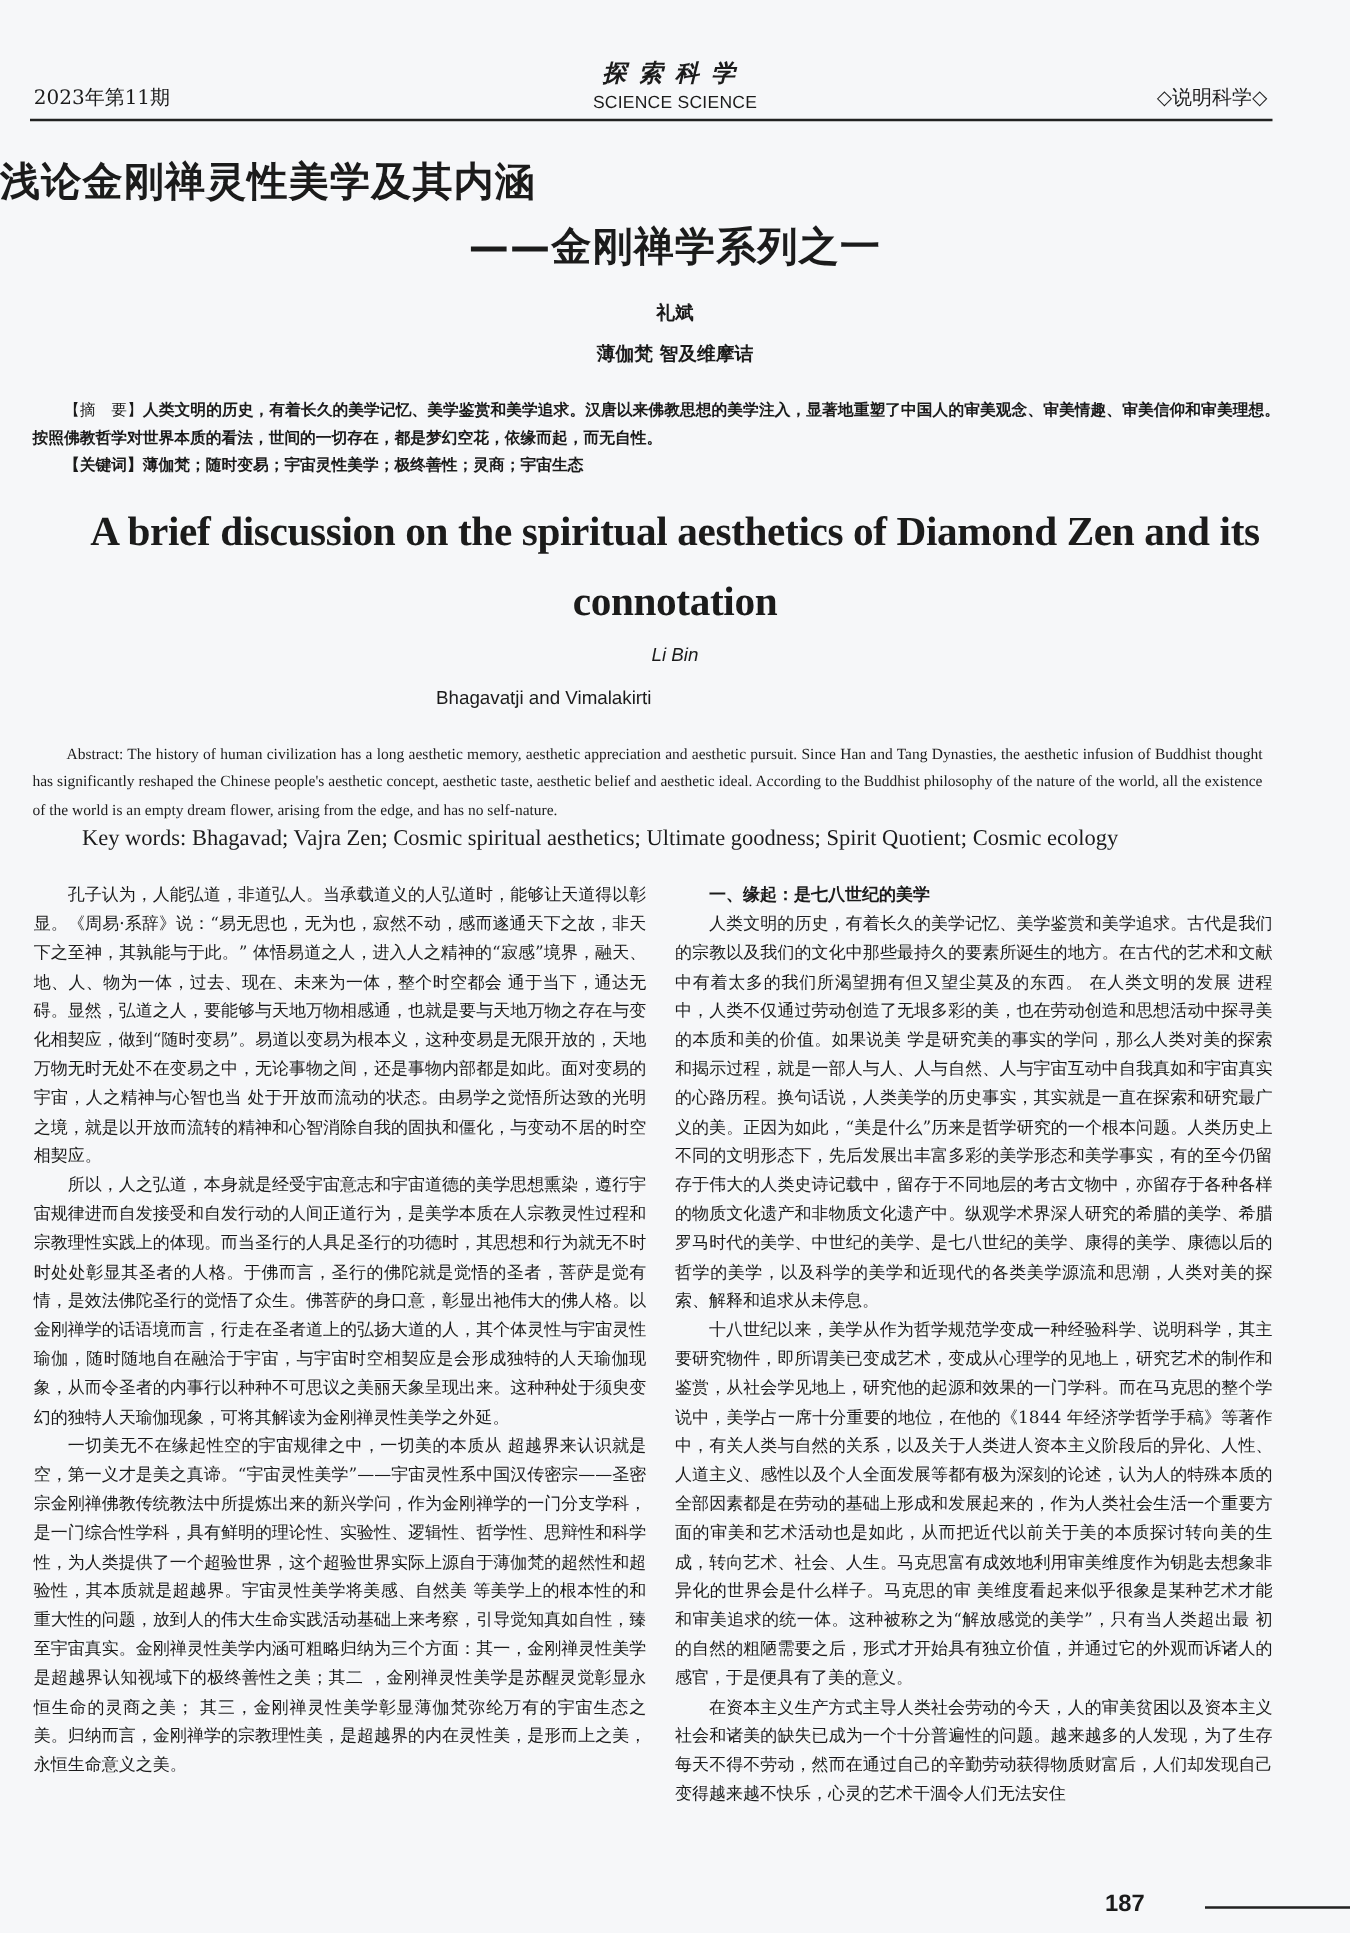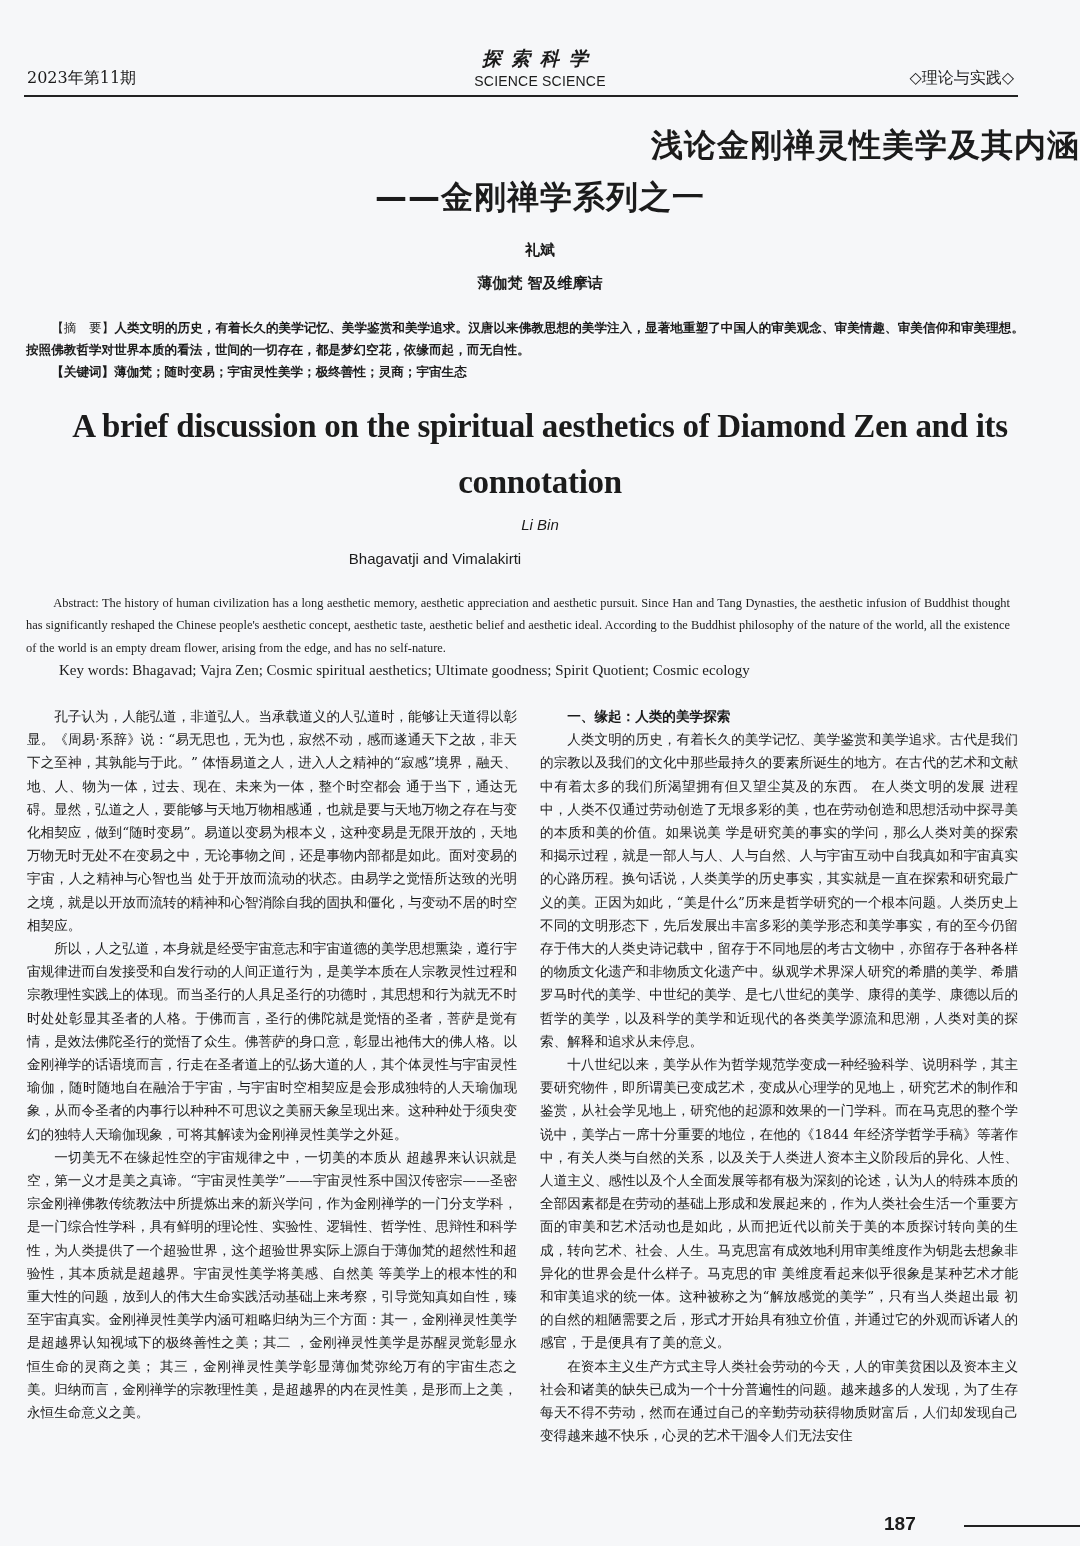--- a/index.html
+++ b/index.html
@@ -15,21 +15,21 @@
   
   .hdr-journal-cn { position: absolute; top: 46px; left: 0; width: 1080px; text-align: center;
     font-family: "DejaVu Serif", serif; font-weight: bold; font-size: 19px; letter-spacing: 10px; font-style: italic; }
   .hdr-issue { position: absolute; top: 68px; left: 27px; font-size: 16px; font-family: "DejaVu Serif", serif; }
   .hdr-journal-en { position: absolute; top: 73px; left: 0; width: 1080px; text-align: center;
     font-family: "Liberation Sans", sans-serif; font-size: 14px; letter-spacing: 0.2px; }
   .hdr-section { position: absolute; top: 68px; right: 66px; font-size: 16px; font-family: "DejaVu Serif", serif; }
   .hdr-rule { position: absolute; top: 95px; left: 24px; width: 994px; height: 2px; background: #222; }
 
   
-  .title-cn { position: absolute; top: 124px; left: 0; width: 1080px; text-align: right;
+  .title-cn { position: absolute; top: 124px; left: 0; width: 1080px; text-align: left;
     font-size: 32px; font-weight: bold; font-family: "DejaVu Sans", sans-serif; letter-spacing: 1px; }
   .subtitle-cn { position: absolute; top: 176px; left: 0; width: 1080px; text-align: center;
     font-size: 32px; font-weight: bold; font-family: "DejaVu Sans", sans-serif; letter-spacing: 1px; }
   .author-cn { position: absolute; top: 241px; left: 0; width: 1080px; text-align: center;
     font-size: 15px; font-weight: bold; font-family: "DejaVu Sans", sans-serif; }
   .affil-cn { position: absolute; top: 274px; left: 0; width: 1080px; text-align: center;
     font-size: 15px; font-weight: bold; font-family: "DejaVu Sans", sans-serif; }
 
   
   .abs-cn { position: absolute; top: 317px; left: 26px; width: 998px; font-size: 12.6px; line-height: 22px;
@@ -43,21 +43,21 @@
     font-family: "Liberation Serif", serif; font-weight: bold; font-size: 33px; line-height: 56px; letter-spacing: -0.3px; }
   .author-en { position: absolute; top: 516px; left: 0; width: 1080px; text-align: center;
     font-family: "Liberation Sans", sans-serif; font-size: 15px; font-style: italic; }
   .affil-en { position: absolute; top: 550px; left: 0; width: 870px; text-align: center;
     font-family: "Liberation Sans", sans-serif; font-size: 15px; }
 
   
   .abs-en { position: absolute; top: 592px; left: 26px; width: 984px; font-family: "Liberation Serif", serif;
     font-size: 12.4px; line-height: 22.4px; text-indent: 2.2em; text-align: justify; }
   .kw-en { position: absolute; top: 659px; left: 26px; width: 984px; font-family: "Liberation Serif", serif;
-    font-size: 15px; line-height: 22px; text-indent: 2.2em; }
+    font-size: 18px; line-height: 22px; text-indent: 2.2em; }
 
   
   .col { position: absolute; top: 705px; font-family: "DejaVu Serif", serif; font-size: 13.6px;
     line-height: 23.2px; text-align: justify; }
   .col-left { left: 27px; width: 490px; }
   .col-right { left: 540px; width: 478px; }
   .col p { margin: 0; text-indent: 2em; }
   .col h3 { margin: 0; font-size: 13.6px; line-height: 23.2px; font-weight: bold; text-indent: 2em; font-family: "DejaVu Sans", sans-serif; }
 
   
@@ -66,21 +66,21 @@
   .foot-rule { position: absolute; top: 1525px; left: 964px; width: 116px; height: 1.5px; background: #222; }
 </style>
 </head>
 <body>
 
 <div class="page">
 
   <div class="hdr-journal-cn">探索科学</div>
   <div class="hdr-issue">2023年第11期</div>
   <div class="hdr-journal-en">SCIENCE SCIENCE</div>
-  <div class="hdr-section">◇理论与实践◇</div>
+  <div class="hdr-section">◇说明科学◇</div>
   <div class="hdr-rule"></div>
 
   <div class="title-cn">浅论金刚禅灵性美学及其内涵</div>
   <div class="subtitle-cn">——金刚禅学系列之一</div>
   <div class="author-cn">礼斌</div>
   <div class="affil-cn">薄伽梵  智及维摩诘</div>
 
   <div class="abs-cn">
     <span class="lbl">【摘　要】</span><span>人类文明的历史，有着长久的美学记忆、美学鉴赏和美学追求。汉唐以来佛教思想的美学注入，显著地重塑了中国人的审美观念、审美情趣、审美信仰和审美理想。按照佛教哲学对世界本质的看法，世间的一切存在，都是梦幻空花，依缘而起，而无自性。</span>
   </div>
@@ -95,21 +95,21 @@
   <div class="abs-en">Abstract: The history of human civilization has a long aesthetic memory, aesthetic appreciation and aesthetic pursuit. Since Han and Tang Dynasties, the aesthetic infusion of Buddhist thought has significantly reshaped the Chinese people's aesthetic concept, aesthetic taste, aesthetic belief and aesthetic ideal. According to the Buddhist philosophy of the nature of the world, all the existence of the world is an empty dream flower, arising from the edge, and has no self-nature.</div>
   <div class="kw-en">Key words: Bhagavad; Vajra Zen; Cosmic spiritual aesthetics; Ultimate goodness; Spirit Quotient; Cosmic ecology</div>
 
   <div class="col col-left">
     <p>孔子认为，人能弘道，非道弘人。当承载道义的人弘道时，能够让天道得以彰显。《周易·系辞》说：“易无思也，无为也，寂然不动，感而遂通天下之故，非天下之至神，其孰能与于此。” 体悟易道之人，进入人之精神的“寂感”境界，融天、地、人、物为一体，过去、现在、未来为一体，整个时空都会 通于当下，通达无碍。显然，弘道之人，要能够与天地万物相感通，也就是要与天地万物之存在与变化相契应，做到“随时变易”。易道以变易为根本义，这种变易是无限开放的，天地万物无时无处不在变易之中，无论事物之间，还是事物内部都是如此。面对变易的宇宙，人之精神与心智也当 处于开放而流动的状态。由易学之觉悟所达致的光明之境，就是以开放而流转的精神和心智消除自我的固执和僵化，与变动不居的时空相契应。</p>
     <p>所以，人之弘道，本身就是经受宇宙意志和宇宙道德的美学思想熏染，遵行宇宙规律进而自发接受和自发行动的人间正道行为，是美学本质在人宗教灵性过程和宗教理性实践上的体现。而当圣行的人具足圣行的功德时，其思想和行为就无不时时处处彰显其圣者的人格。于佛而言，圣行的佛陀就是觉悟的圣者，菩萨是觉有情，是效法佛陀圣行的觉悟了众生。佛菩萨的身口意，彰显出祂伟大的佛人格。以金刚禅学的话语境而言，行走在圣者道上的弘扬大道的人，其个体灵性与宇宙灵性瑜伽，随时随地自在融洽于宇宙，与宇宙时空相契应是会形成独特的人天瑜伽现象，从而令圣者的内事行以种种不可思议之美丽天象呈现出来。这种种处于须臾变幻的独特人天瑜伽现象，可将其解读为金刚禅灵性美学之外延。</p>
     <p>一切美无不在缘起性空的宇宙规律之中，一切美的本质从 超越界来认识就是空，第一义才是美之真谛。“宇宙灵性美学”——宇宙灵性系中国汉传密宗——圣密宗金刚禅佛教传统教法中所提炼出来的新兴学问，作为金刚禅学的一门分支学科，是一门综合性学科，具有鲜明的理论性、实验性、逻辑性、哲学性、思辩性和科学性，为人类提供了一个超验世界，这个超验世界实际上源自于薄伽梵的超然性和超验性，其本质就是超越界。宇宙灵性美学将美感、自然美 等美学上的根本性的和重大性的问题，放到人的伟大生命实践活动基础上来考察，引导觉知真如自性，臻至宇宙真实。金刚禅灵性美学内涵可粗略归纳为三个方面：其一，金刚禅灵性美学是超越界认知视域下的极终善性之美；其二 ，金刚禅灵性美学是苏醒灵觉彰显永恒生命的灵商之美； 其三，金刚禅灵性美学彰显薄伽梵弥纶万有的宇宙生态之 美。归纳而言，金刚禅学的宗教理性美，是超越界的内在灵性美，是形而上之美，永恒生命意义之美。</p>
   </div>
 
   <div class="col col-right">
-    <h3>一、缘起：人类的美学探索</h3>
+    <h3>一、缘起：是七八世纪的美学</h3>
     <p>人类文明的历史，有着长久的美学记忆、美学鉴赏和美学追求。古代是我们的宗教以及我们的文化中那些最持久的要素所诞生的地方。在古代的艺术和文献中有着太多的我们所渴望拥有但又望尘莫及的东西。 在人类文明的发展 进程中，人类不仅通过劳动创造了无垠多彩的美，也在劳动创造和思想活动中探寻美的本质和美的价值。如果说美 学是研究美的事实的学问，那么人类对美的探索和揭示过程，就是一部人与人、人与自然、人与宇宙互动中自我真如和宇宙真实的心路历程。换句话说，人类美学的历史事实，其实就是一直在探索和研究最广义的美。正因为如此，“美是什么”历来是哲学研究的一个根本问题。人类历史上不同的文明形态下，先后发展出丰富多彩的美学形态和美学事实，有的至今仍留存于伟大的人类史诗记载中，留存于不同地层的考古文物中，亦留存于各种各样的物质文化遗产和非物质文化遗产中。纵观学术界深人研究的希腊的美学、希腊罗马时代的美学、中世纪的美学、是七八世纪的美学、康得的美学、康德以后的哲学的美学，以及科学的美学和近现代的各类美学源流和思潮，人类对美的探索、解释和追求从未停息。</p>
     <p>十八世纪以来，美学从作为哲学规范学变成一种经验科学、说明科学，其主要研究物件，即所谓美已变成艺术，变成从心理学的见地上，研究艺术的制作和鉴赏，从社会学见地上，研究他的起源和效果的一门学科。而在马克思的整个学说中，美学占一席十分重要的地位，在他的《1844 年经济学哲学手稿》等著作中，有关人类与自然的关系，以及关于人类进人资本主义阶段后的异化、人性、人道主义、感性以及个人全面发展等都有极为深刻的论述，认为人的特殊本质的全部因素都是在劳动的基础上形成和发展起来的，作为人类社会生活一个重要方面的审美和艺术活动也是如此，从而把近代以前关于美的本质探讨转向美的生成，转向艺术、社会、人生。马克思富有成效地利用审美维度作为钥匙去想象非异化的世界会是什么样子。马克思的审 美维度看起来似乎很象是某种艺术才能和审美追求的统一体。这种被称之为“解放感觉的美学”，只有当人类超出最 初的自然的粗陋需要之后，形式才开始具有独立价值，并通过它的外观而诉诸人的感官，于是便具有了美的意义。</p>
     <p>在资本主义生产方式主导人类社会劳动的今天，人的审美贫困以及资本主义社会和诸美的缺失已成为一个十分普遍性的问题。越来越多的人发现，为了生存每天不得不劳动，然而在通过自己的辛勤劳动获得物质财富后，人们却发现自己变得越来越不快乐，心灵的艺术干涸令人们无法安住</p>
   </div>
 
   <div class="page-num">187</div>
   <div class="foot-rule"></div>
 </div>
 
 </body></html>

